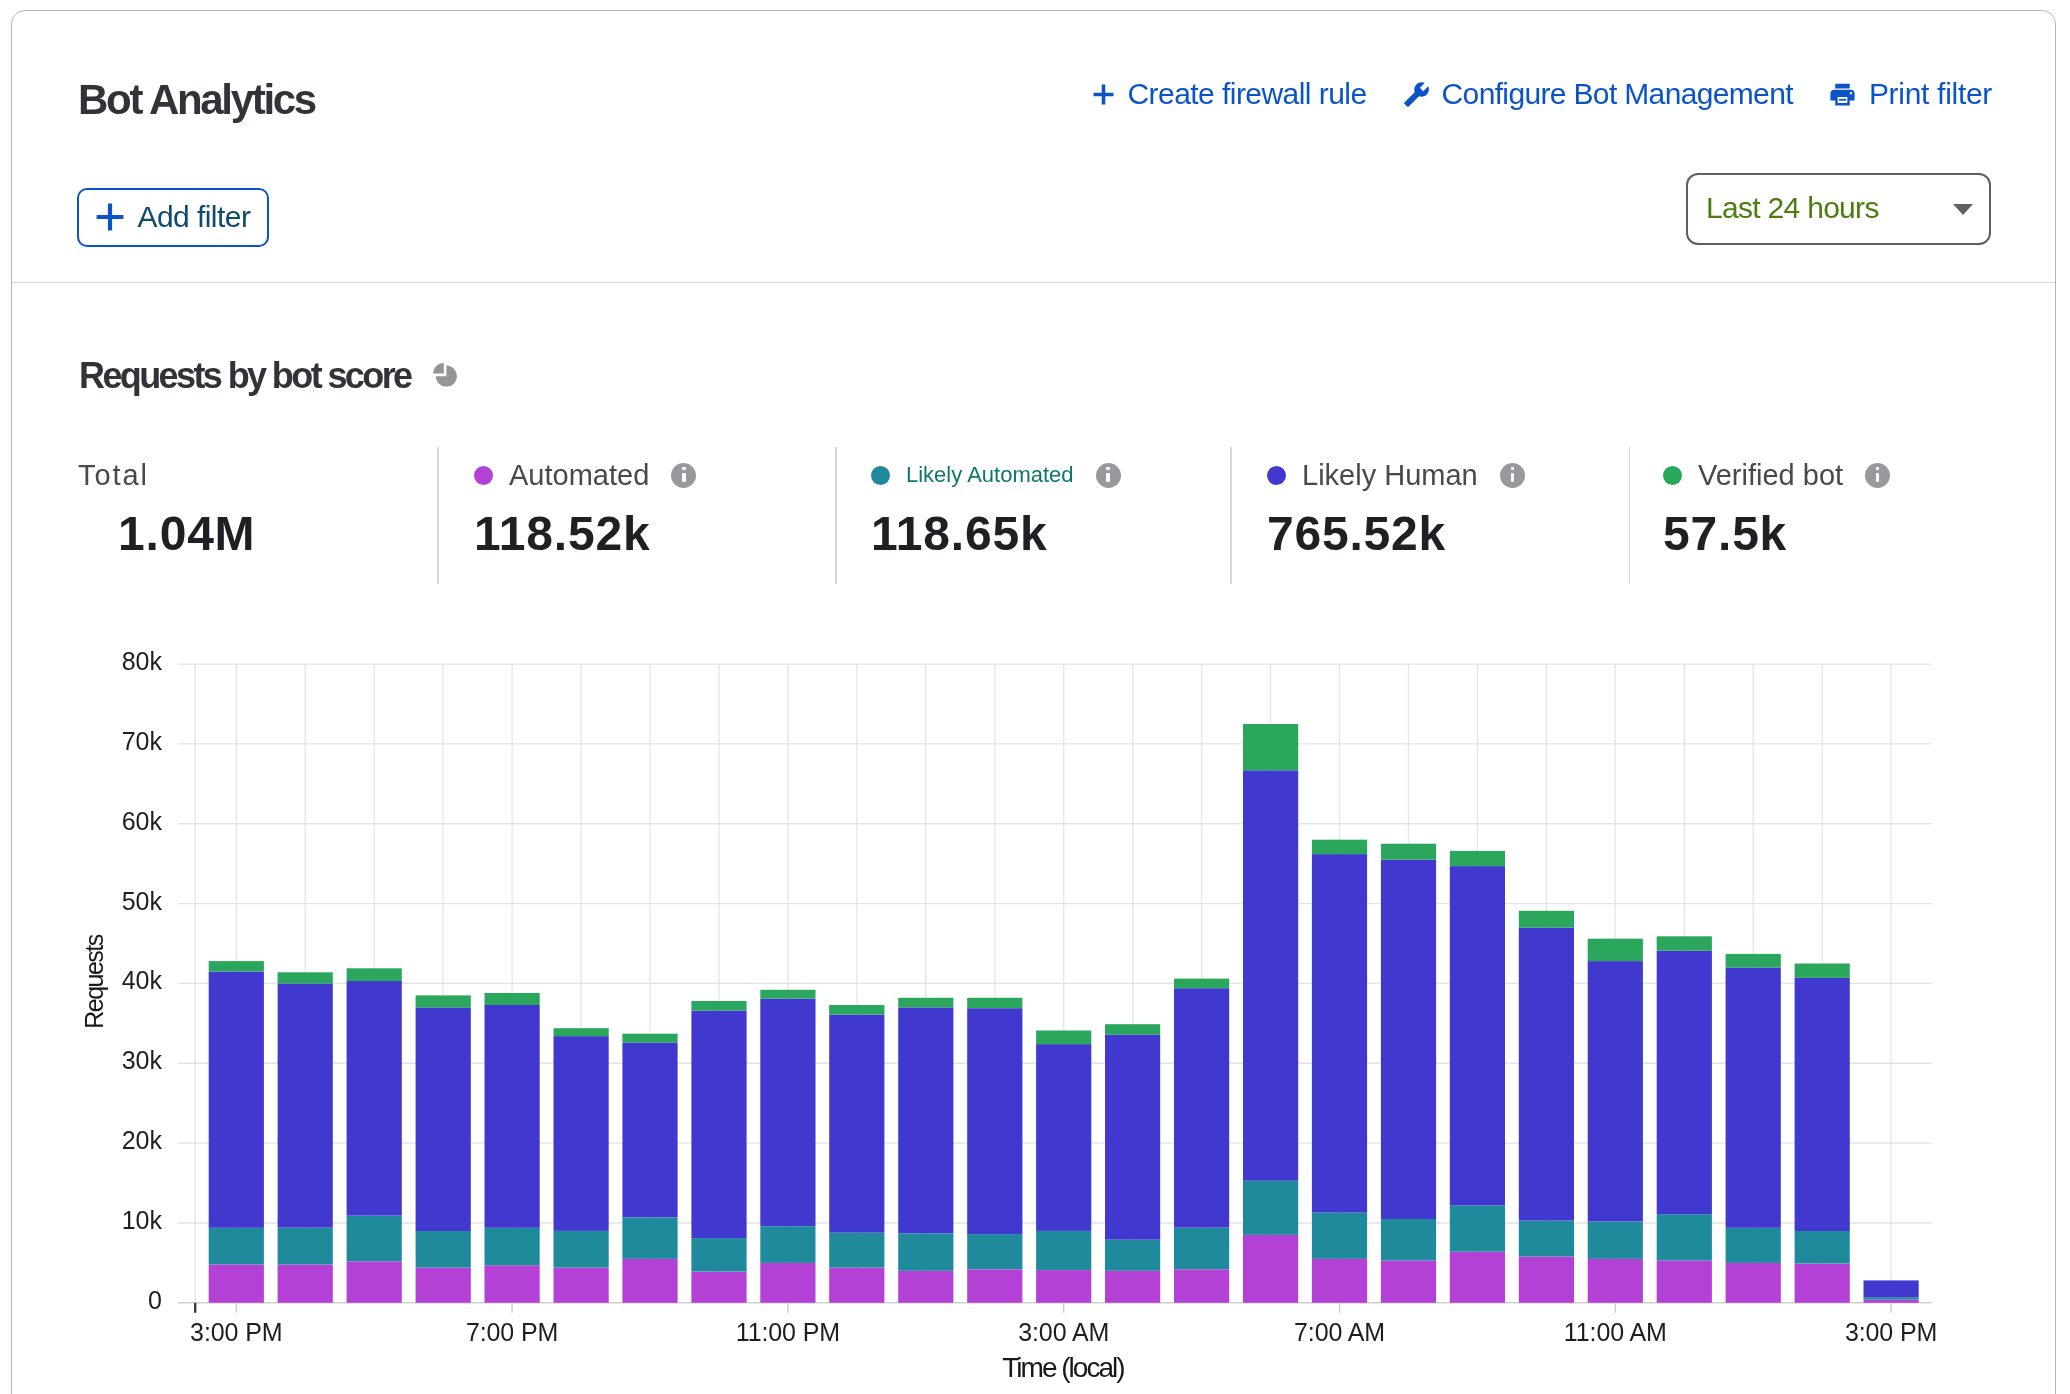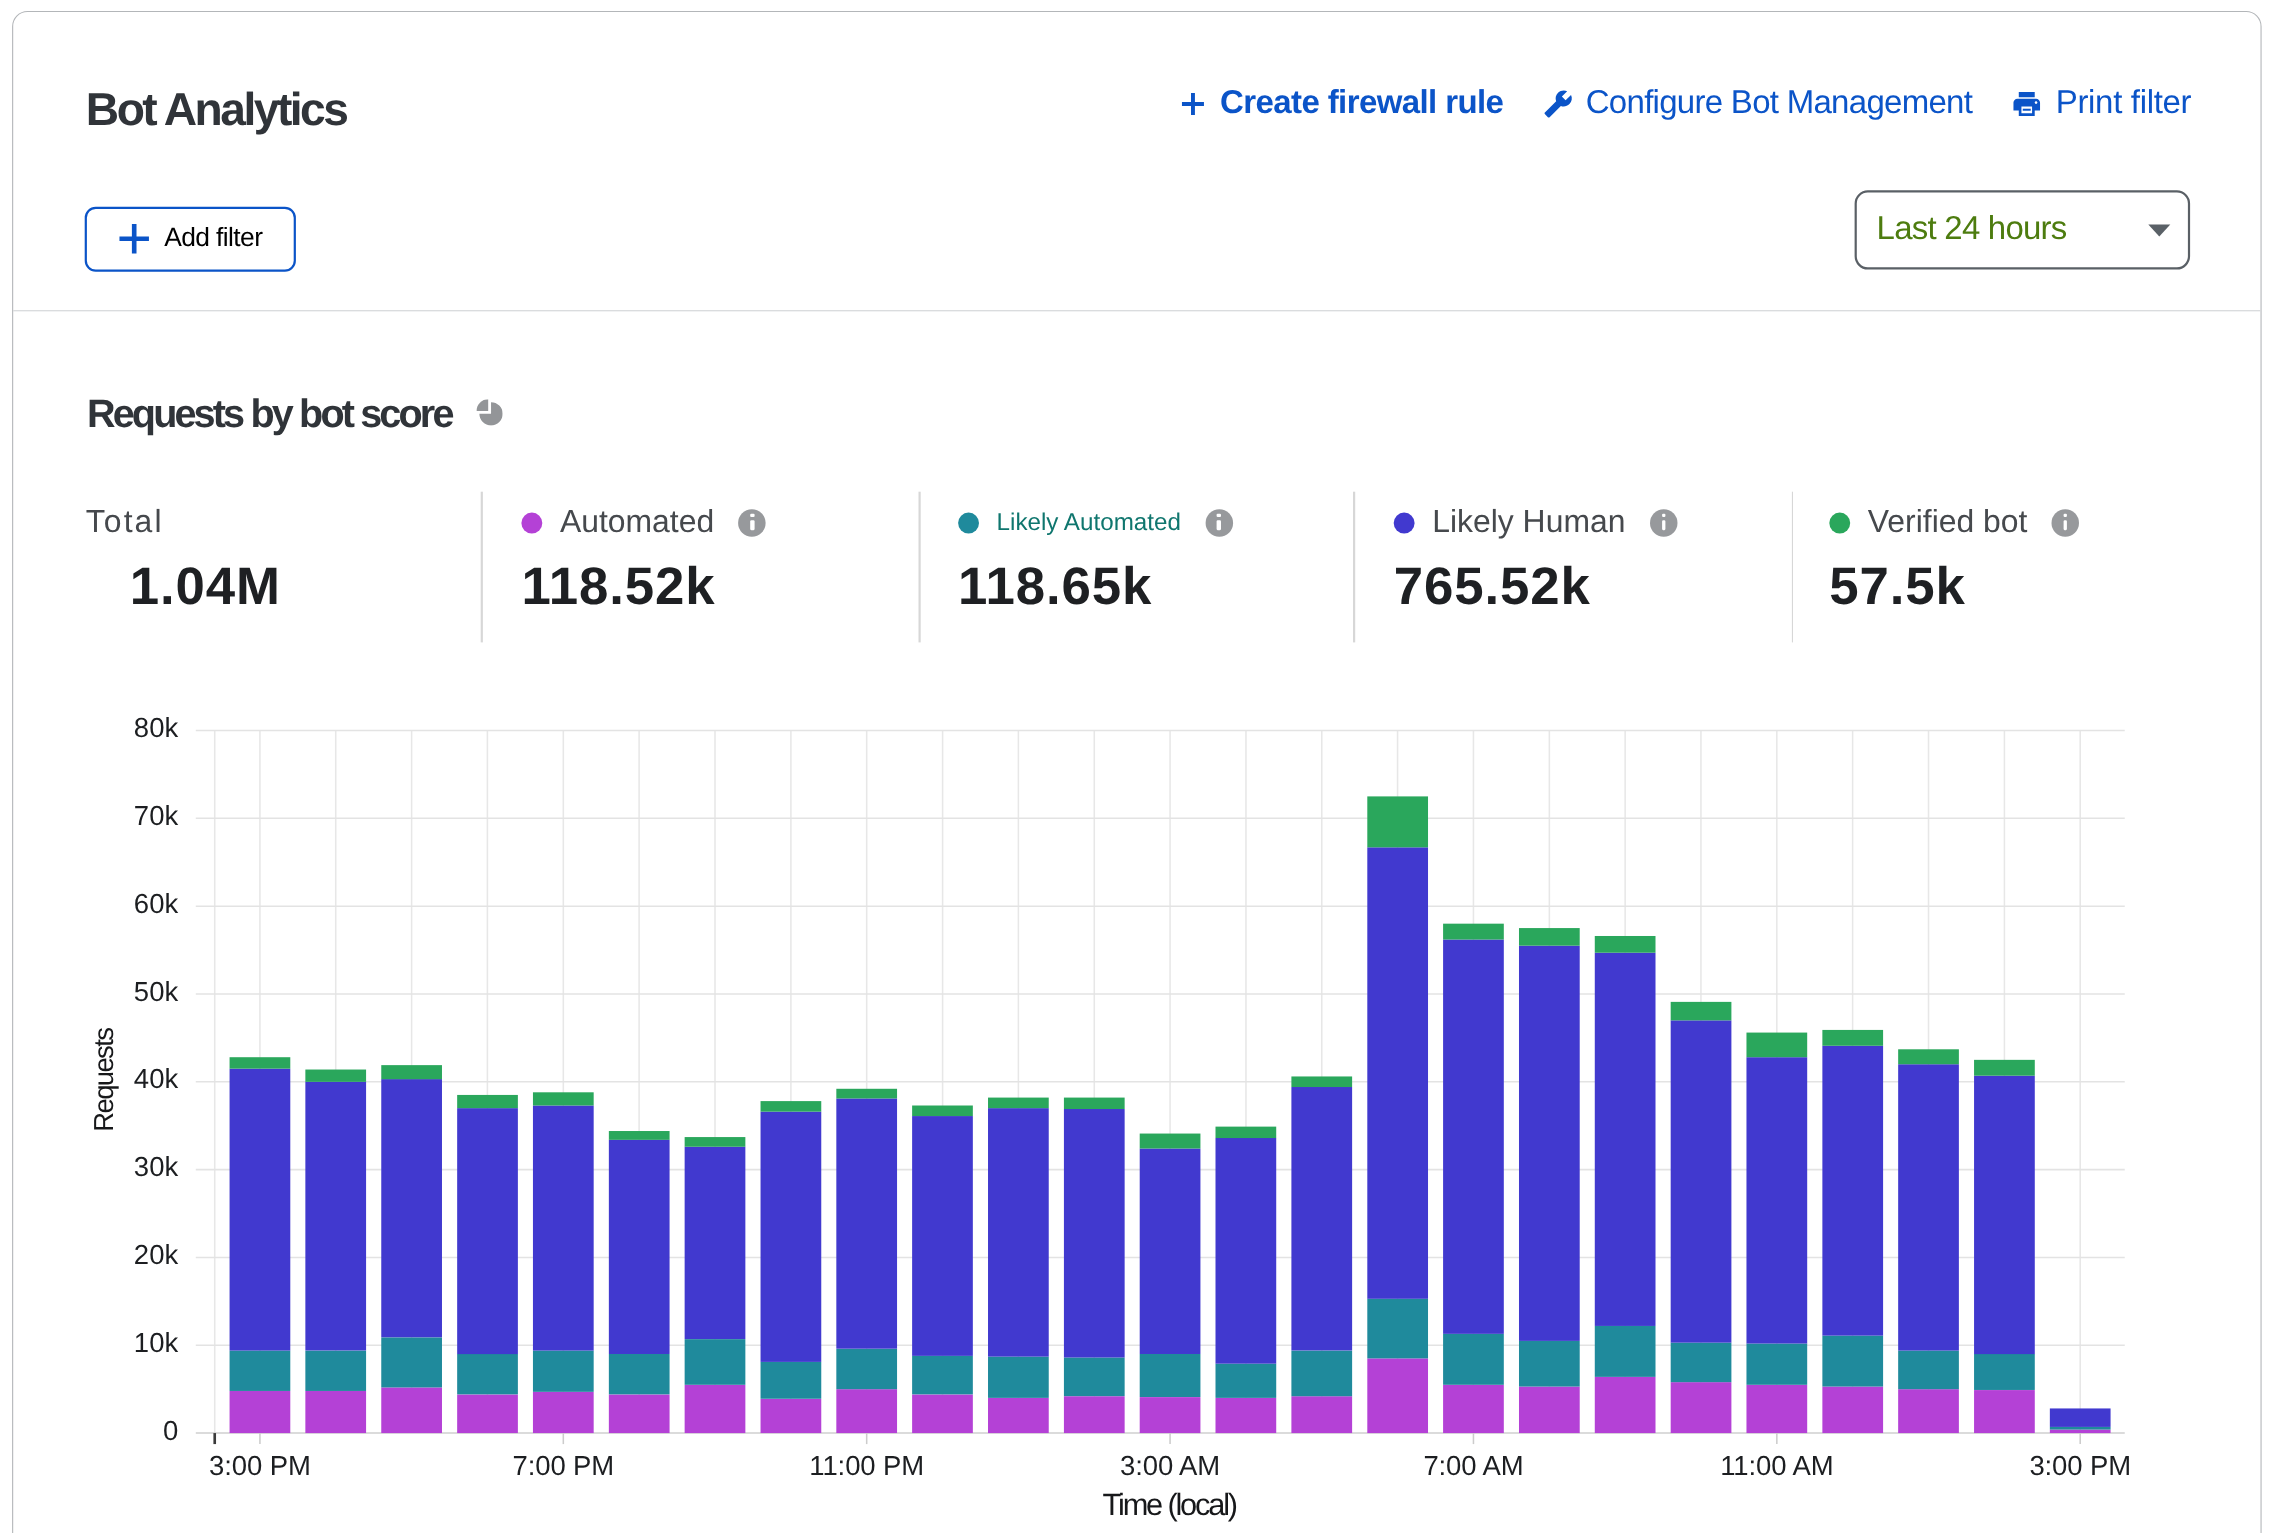--- a/index.html
+++ b/index.html
@@ -9,21 +9,21 @@
 </head>
 <body>
 
 <div class="abs" style="left:11px;top:10px;width:2045px;height:1420px;border:1.5px solid #b3b6b9;border-radius:14px;"></div>
 
 <div class="abs" style="left:12px;top:281.5px;width:2043px;height:1.5px;background:#d2d4d6;"></div>
 
 <div class="abs" style="left:78px;top:76px;font-size:42px;font-weight:bold;color:#303439;letter-spacing:-2.3px;">Bot Analytics</div>
 
 <div class="abs" style="right:78px;top:71px;height:46px;display:flex;align-items:center;color:#0b54c8;">
-  <span style="display:flex;align-items:center;font-weight:bold;">
+  <span style="display:flex;align-items:center;">
       <svg width="23" height="23" viewBox="0 0 23 23">
         <path d="M11.5 1.5v20M1.5 11.5h20" stroke="#0b54c8" stroke-width="3.6"></path>
       </svg>
       <span style="font-size:30px;margin-left:13px;letter-spacing:-0.55px;">Create firewall rule</span>
     </span>
   <span style="display:flex;align-items:center;margin-left:36px;">
       <svg width="27" height="27" viewBox="0 0 24 24">
         <g transform="translate(24,0) scale(-1,1)">
           <path fill="#0b54c8" d="M22.7 19l-9.1-9.1c.9-2.3.4-5-1.5-6.9-2-2-5-2.4-7.4-1.3L9 6 6 9 1.6 4.7C.4 7.1.9 10.1 2.9 12.1c1.9 1.9 4.6 2.4 6.9 1.5l9.1 9.1c.4.4 1 .4 1.4 0l2.3-2.3c.5-.4.5-1.1.1-1.4z"></path>
         </g>
@@ -36,21 +36,21 @@
         <rect x="9" y="15.6" width="6" height="1.5" fill="#0b54c8"></rect>
       </svg>
       <span style="font-size:30px;margin-left:12px;letter-spacing:-0.3px;">Print filter</span>
     </span>
 </div>
 
 <div class="abs" style="left:77.4px;top:187.5px;width:192px;height:59px;border:2.5px solid #0b54c8;border-radius:10px;display:flex;align-items:center;justify-content:center;">
   <svg width="28" height="28" viewBox="0 0 28 28">
       <path d="M14 0.6v26.8M0.6 14h26.8" stroke="#0b54c8" stroke-width="4.2"></path>
     </svg>
-    <span style="font-size:24px;color:#000000;margin-left:13px;letter-spacing:-0.55px;">Add filter</span>
+    <span style="font-size:30px;color:#0c4a6e;margin-left:13px;letter-spacing:-0.55px;">Add filter</span>
 </div>
 
 <div class="abs" style="left:1686px;top:173px;width:305px;height:72px;border:2px solid #5a6066;border-radius:12px;">
   <span style="position:absolute;left:18px;top:16px;font-size:30px;color:#4d7c0f;letter-spacing:-0.7px;">Last 24 hours</span>
   <span style="position:absolute;right:16px;top:29px;width:0;height:0;border-left:10.5px solid transparent;border-right:10.5px solid transparent;border-top:11.5px solid #5a6167;"></span>
 </div>
 
 <div class="abs" style="left:79px;top:355px;font-size:36px;font-weight:bold;color:#303439;letter-spacing:-2.6px;">Requests by bot score</div>
 <div class="abs" style="left:433px;top:363px;"><svg width="24" height="24" viewBox="0 0 24 24">
       <path fill="#939598" d="M13.4 13.2 L13.4 2.6 A10.6 10.6 0 1 1 2.8 13.2 Z"></path>

